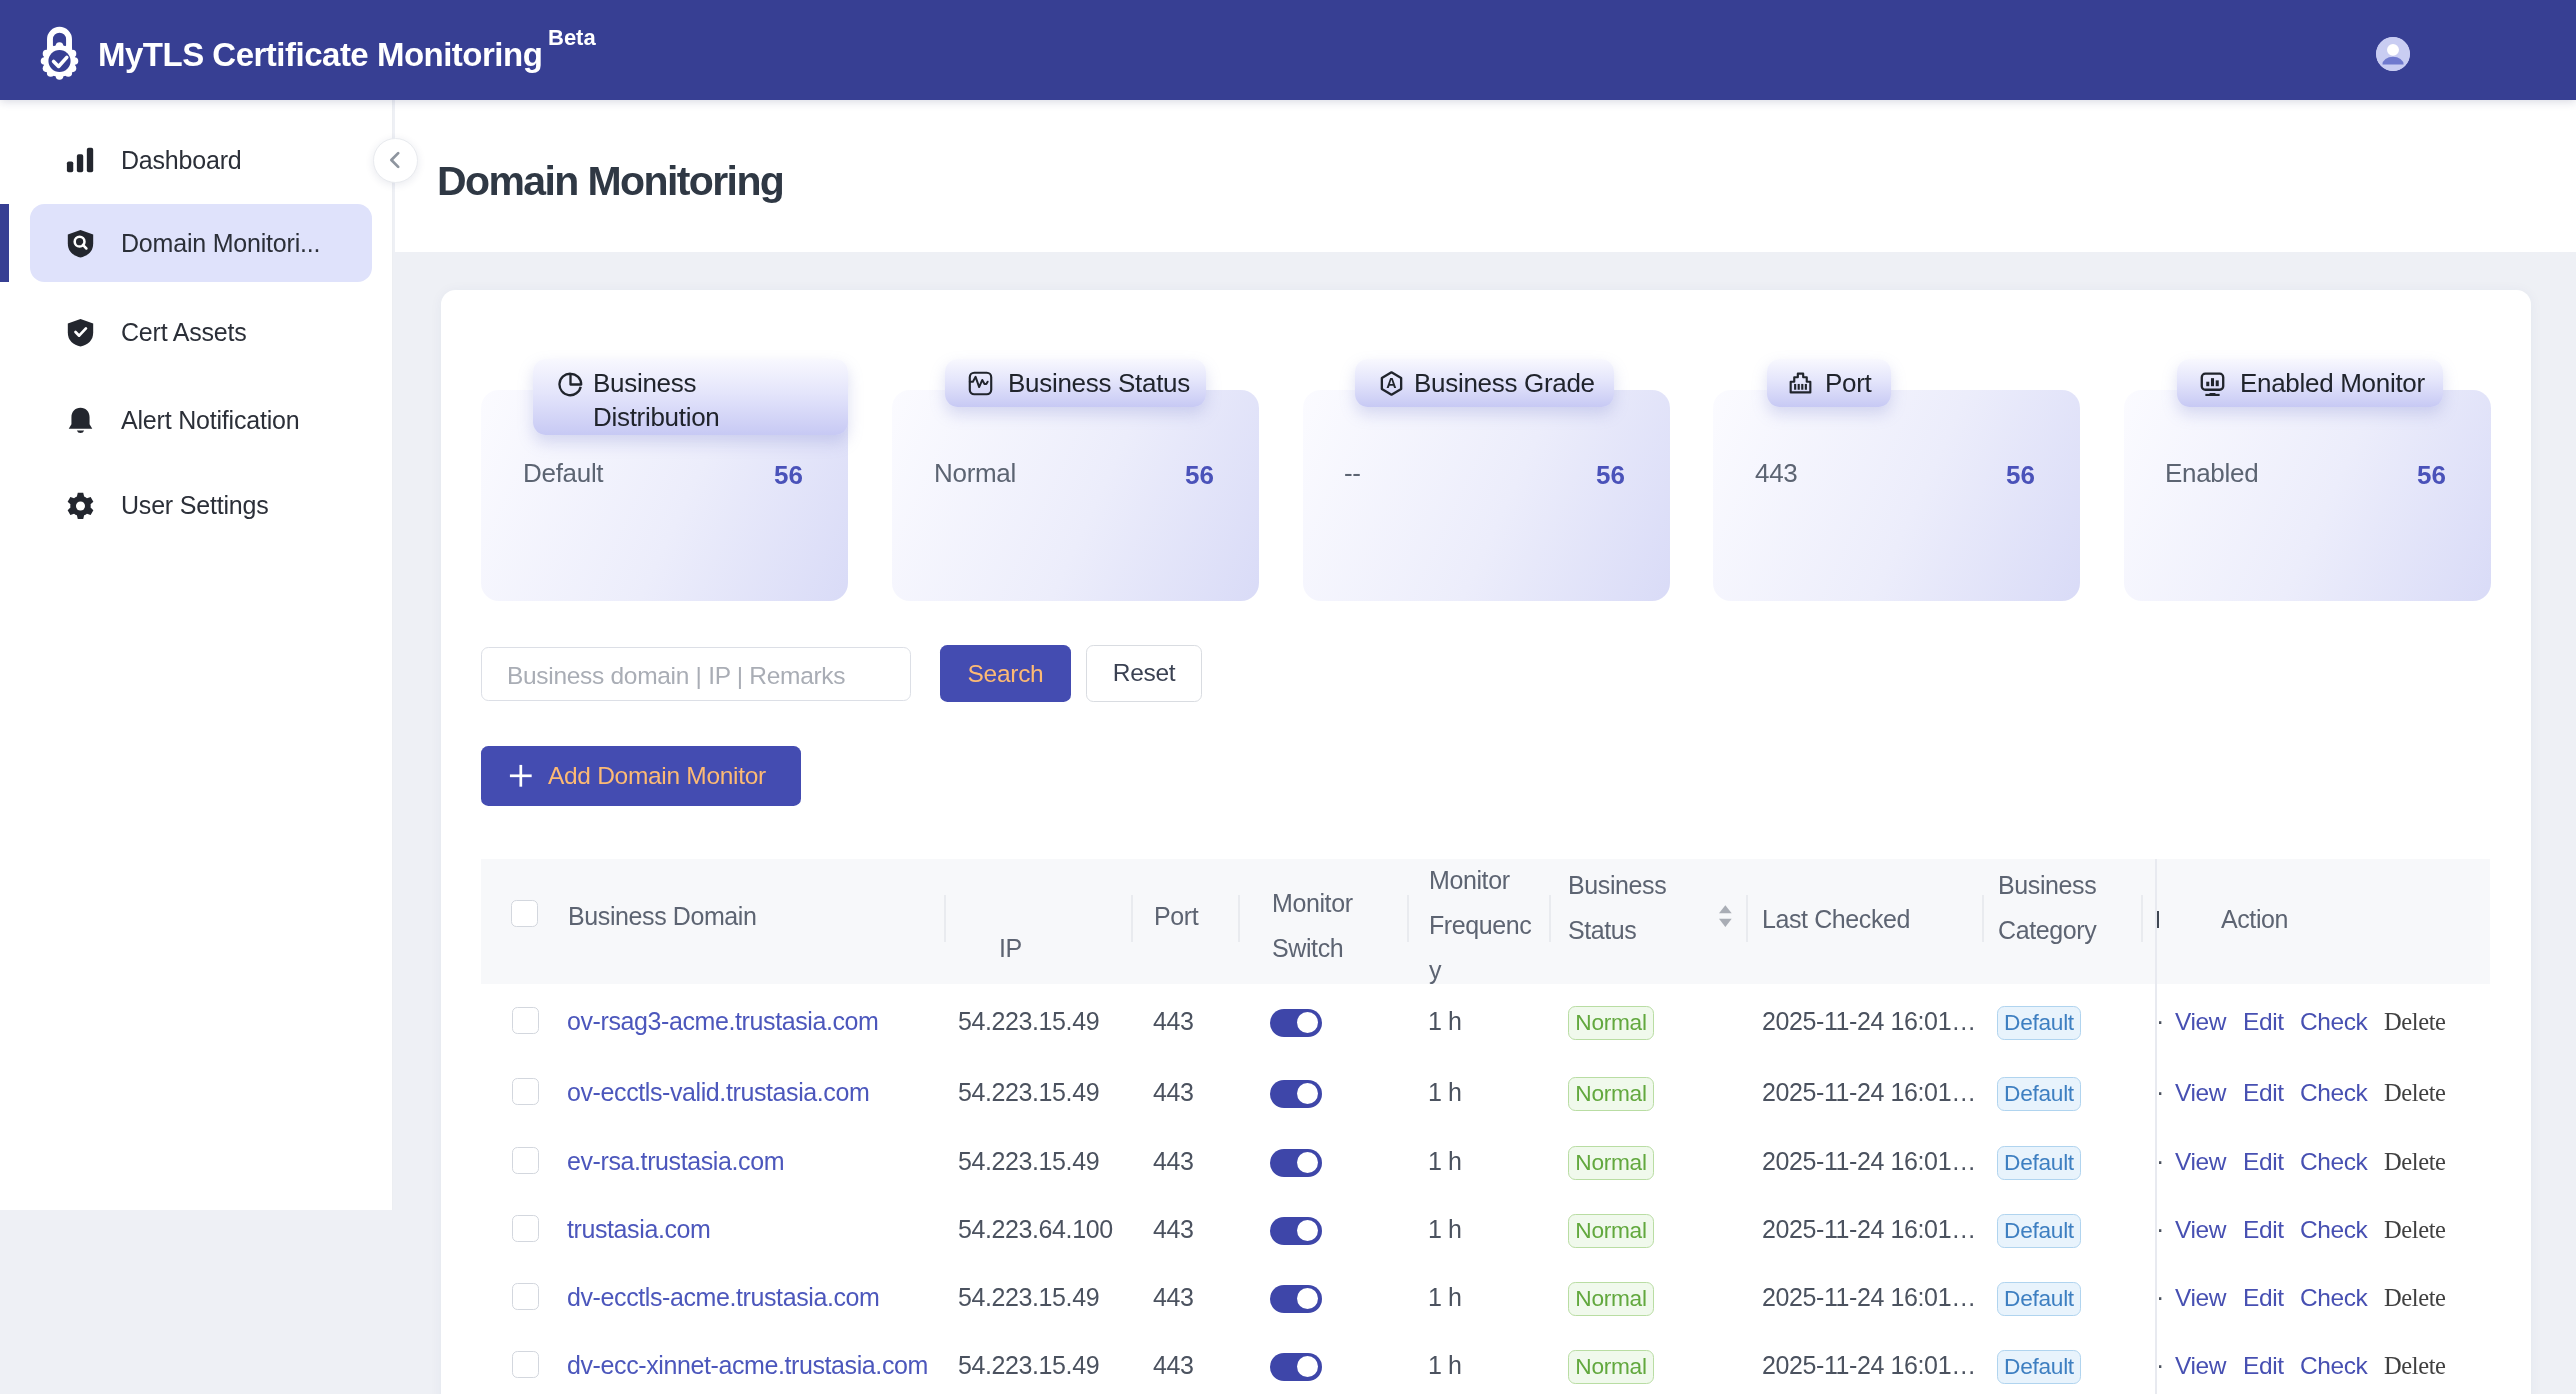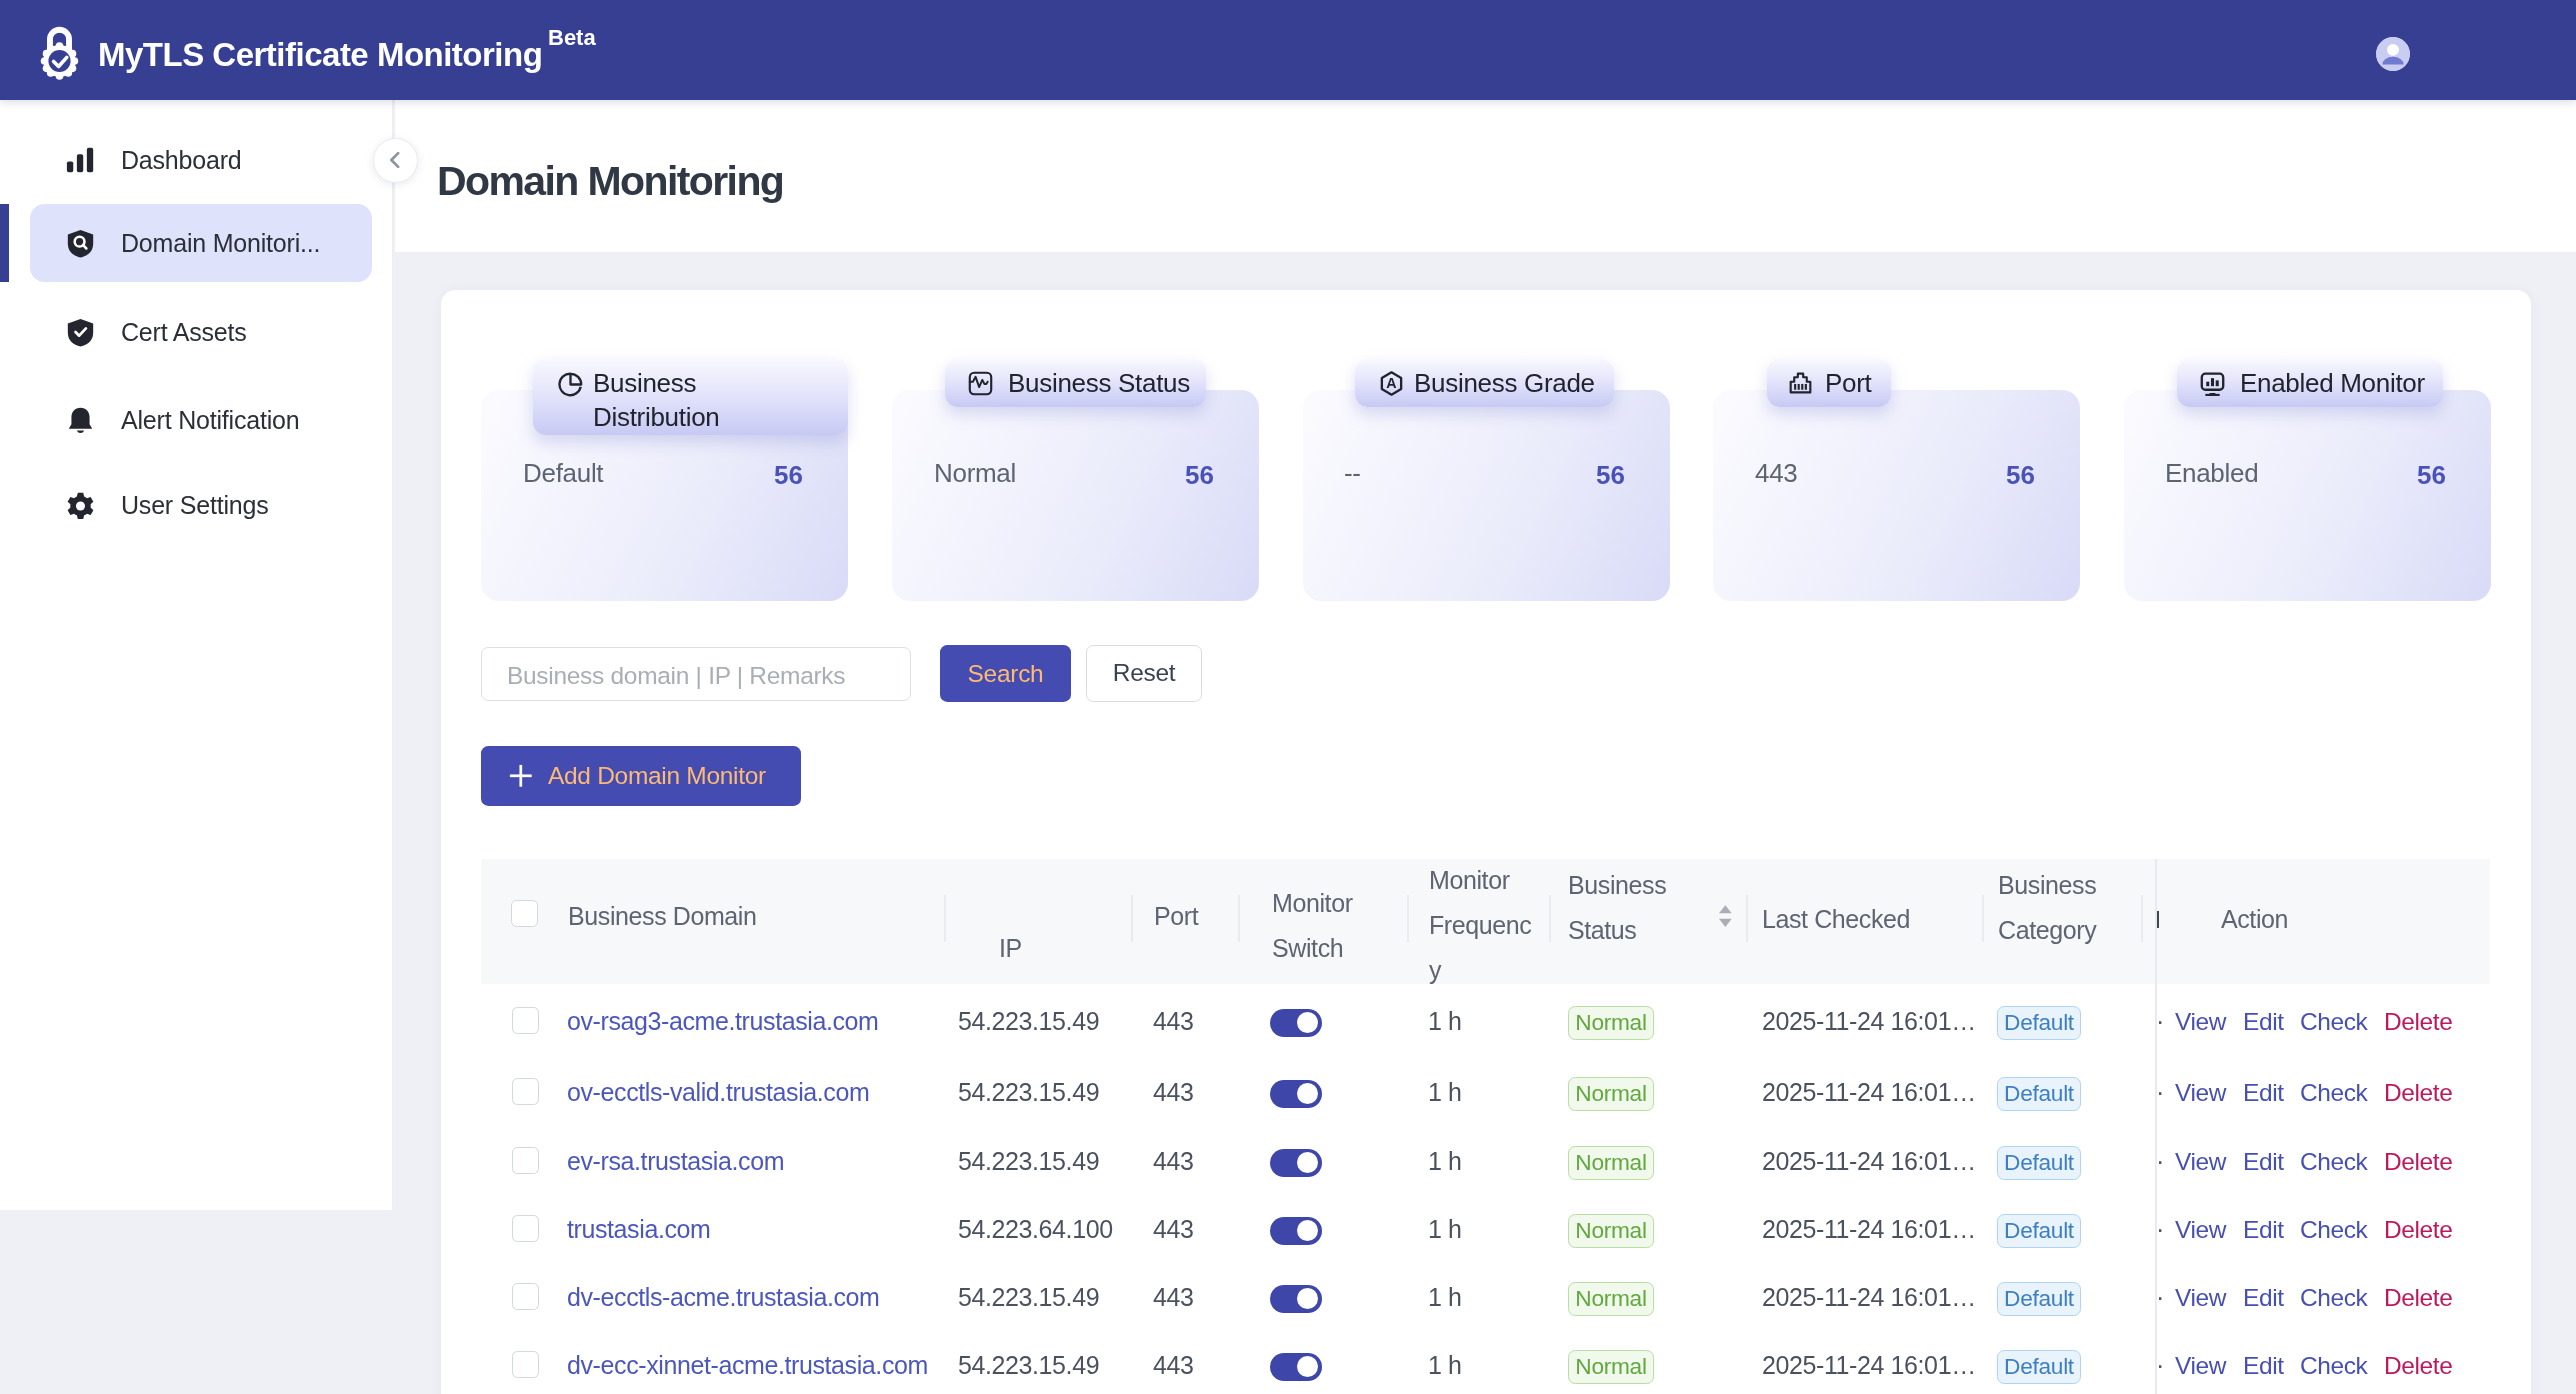--- a/index.html
+++ b/index.html
@@ -43,21 +43,21 @@
 .row { position:absolute; left:481px; width:2009px; height:69px; }
 .row .cb { position:absolute; left:31px; top:21px; width:27px; height:27px; border:1.8px solid #d3d7de; border-radius:5.4px; background:#fff; }
 .row .c { position:absolute; top:50%; margin-top:-15.4px; font-size:25px; color:#4b525f; line-height:33px; white-space:nowrap; letter-spacing:-0.4px; }
 .row .link { color:#4c57bc; }
 .toggle { position:absolute; left:789px; top:22.7px; width:52px; height:28px; border-radius:14.5px; background:#3e46a9; }
 .toggle:after { content:""; position:absolute; right:3.6px; top:3.6px; width:21px; height:21px; border-radius:50%; background:#fff; }
 .badge { position:absolute; top:20px; height:34px; border-radius:7.3px; font-size:22.7px; line-height:31px; text-align:center; letter-spacing:-0.3px; }
 .badge.ok { left:1087px; width:86px; background:#f0f9ec; border:1.8px solid #b9dda3; color:#62a83e; }
 .badge.def { left:1516px; width:84px; background:#e8f3fc; border:1.8px solid #b0d4ef; color:#3e7fc1; }
 .alink { font-size:24.5px; color:#4750b2; position:absolute; top:50%; margin-top:-15.4px; line-height:33px; letter-spacing:-0.4px; }
-.alink.red { color:#be185d; }
+.alink.red { color:#404040;font-family:Liberation Serif, serif; }
 .vline { position:absolute; left:2155px; top:859px; width:1.8px; height:535px; background:#e8eaf0; }
 </style>
 </head>
 <body>
 
 <div class="nav">
   <svg class="logo" width="49" height="62" viewBox="0 0 54 68">
     <path d="M16.5 31 v-10 a10.5 10.5 0 0 1 21 0 v10" fill="none" stroke="#ffffff" stroke-width="6.5"></path>
     <g fill="#ffffff">
       <circle cx="27" cy="45" r="17.5"></circle>

